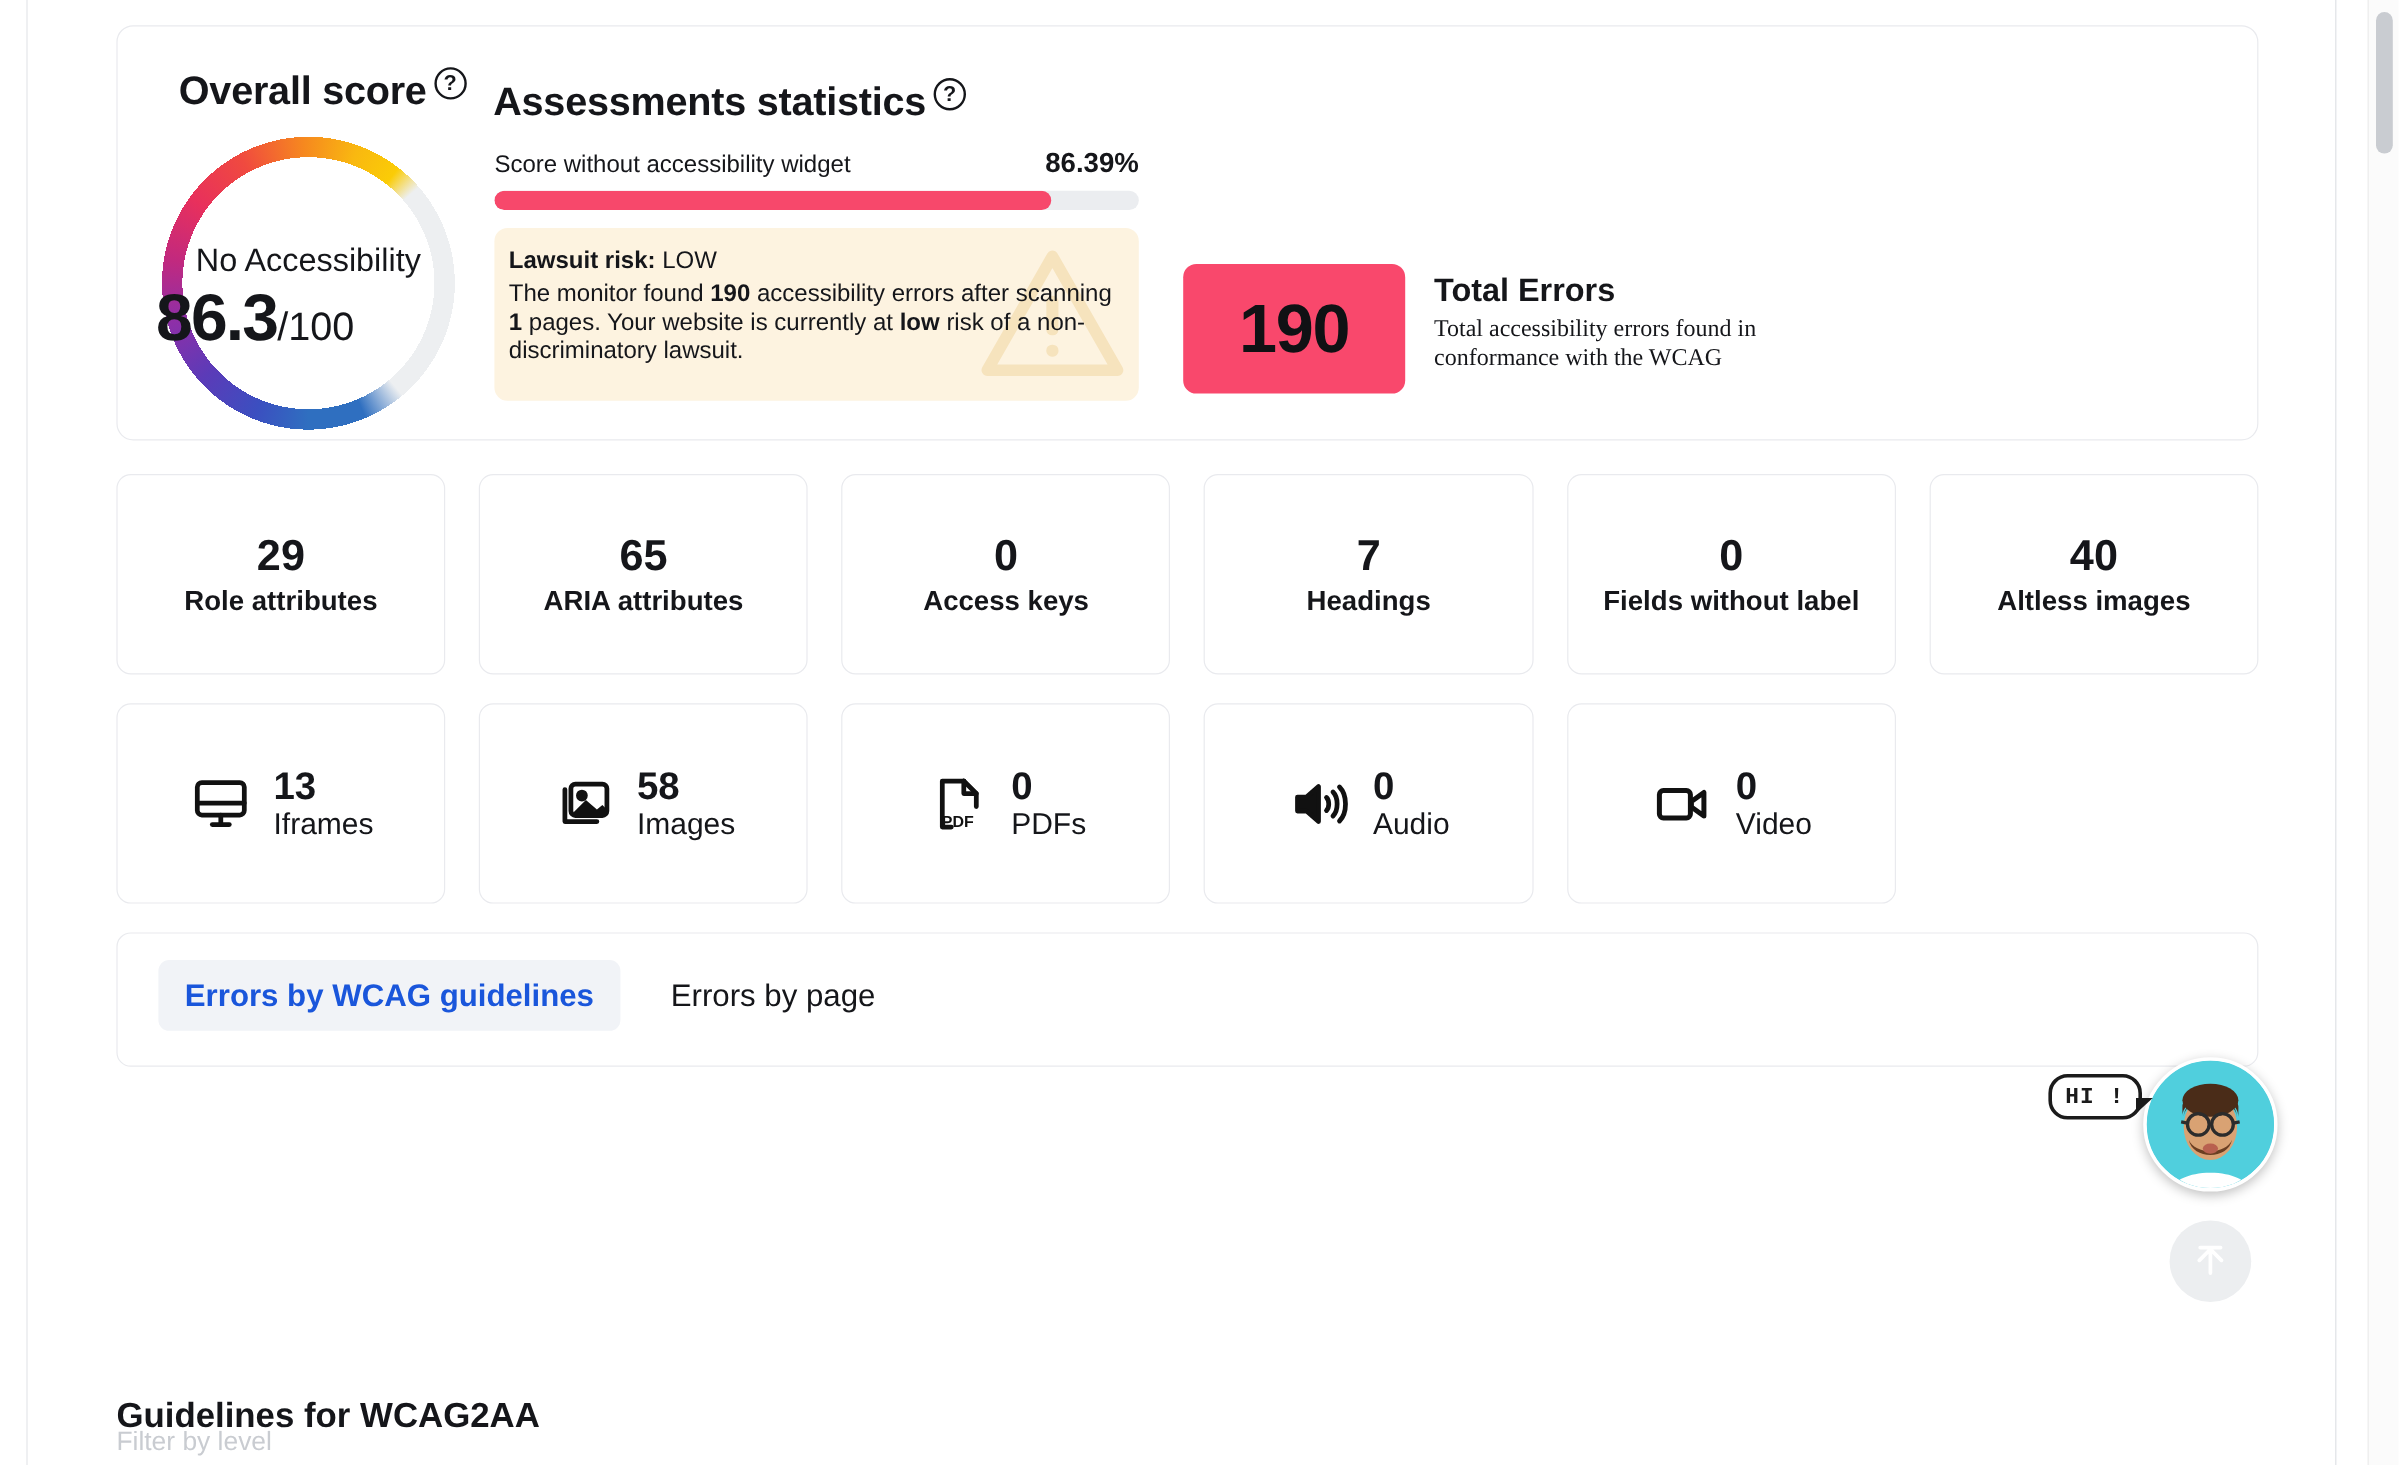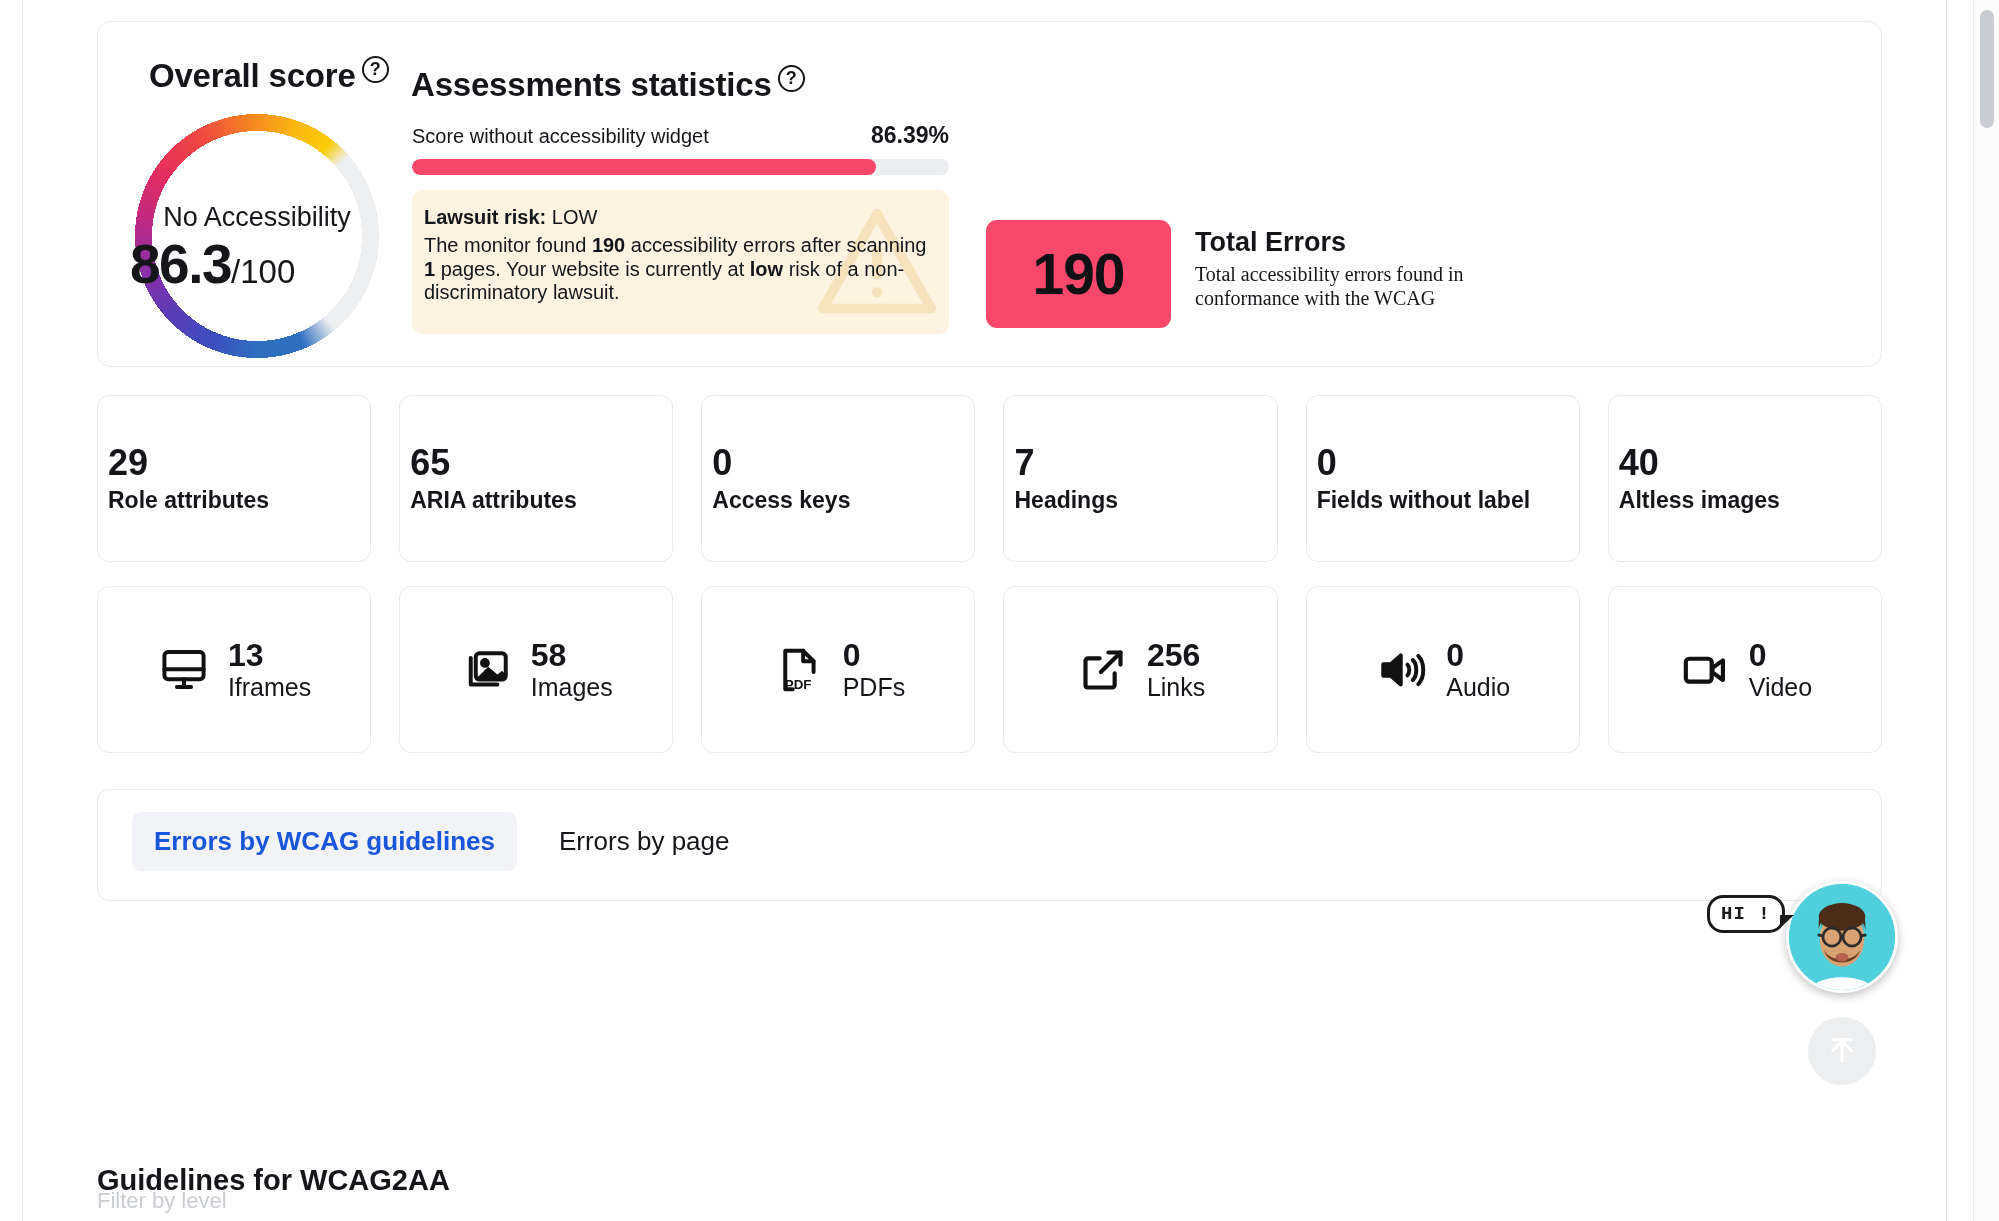--- a/index.html
+++ b/index.html
@@ -161,21 +161,21 @@
   }
   .grid-row-1 { top: 395px; }
   .grid-row-2 { top: 586px; }
 
   .stat-card {
     height: 167px;
     background: #fff;
     border: 1px solid #e9eaee;
     border-radius: 12px;
     display: flex; flex-direction: column;
-    align-items: flex-start; justify-content: center;
+    align-items: center; justify-content: center;
     padding: 8px 10px;
   }
   .stat-num { font-size: 36px; font-weight: bold; color: #15161a; line-height: 1.1; }
   .stat-label {
     font-size: 23px; font-weight: bold; color: #15161a;
     text-align: center; line-height: 1.18; margin-top: 4px;
   }
 
   
   .icon-card {
@@ -197,21 +197,20 @@
   .icon-num { font-size: 32px; font-weight: bold; color: #15161a; }
   .icon-label { font-size: 25px; color: #15161a; margin-top: 2px; }
 
   
   .tabs-card {
     position: absolute; left: 74px; top: 777px;
     width: 1785px; height: 112px;
     background: #fff;
     border: 1px solid #e9eaee;
     border-radius: 12px;
-    margin-top: 12px;
   }
   .tabs-row {
     position: absolute; left: 34px; top: 22px;
     display: flex; align-items: center; gap: 20px;
   }
   .tab {
     font-size: 26px; font-weight: bold;
     padding: 14px 22px; border-radius: 9px;
     white-space: nowrap; cursor: pointer;
   }
@@ -390,33 +389,20 @@
             <svg width="50" height="50" viewBox="0 0 24 24" fill="none" stroke="#111" stroke-width="1.9" stroke-linecap="round" stroke-linejoin="round">
               <path d="M14 2.8 L5.4 2.8 L5.4 21.2 L9 21.2"></path>
               <path d="M14 2.8 L19 7.8 L19 13"></path>
               <path d="M14 2.8 L14 7.8 L19 7.8"></path>
               <text x="11.6" y="21.2" font-family="Liberation Sans, sans-serif" font-size="6.4" font-weight="bold" fill="#111" stroke="none" text-anchor="middle">PDF</text>
             </svg>
           </div>
           <div class="icon-text">
             <div class="icon-num">0</div>
             <div class="icon-label">PDFs</div>
-          </div>
-        </div>
-        <div class="icon-card">
-          <div class="icon-box">
-            <svg width="50" height="50" viewBox="0 0 24 24" fill="none" stroke="#111" stroke-width="2" stroke-linecap="round" stroke-linejoin="round">
-              <path d="M14.6 3.6 L20.4 3.6 L20.4 9.4"></path>
-              <line x1="20.4" y1="3.6" x2="11" y2="13"></line>
-              <path d="M17.6 13.6 L17.6 19.2 C17.6 19.9 17 20.4 16.4 20.4 L4.8 20.4 C4.1 20.4 3.6 19.9 3.6 19.2 L3.6 7.6 C3.6 7 4.1 6.4 4.8 6.4 L10.4 6.4"></path>
-            </svg>
-          </div>
-          <div class="icon-text">
-            <div class="icon-num">256</div>
-            <div class="icon-label">Links</div>
           </div>
         </div>
         <div class="icon-card">
           <div class="icon-box">
             <svg width="50" height="50" viewBox="0 0 24 24" fill="none" stroke="#111" stroke-width="1.9" stroke-linecap="round" stroke-linejoin="round">
               <path d="M3 9.2 L6.6 9.2 L11.4 5 L11.4 19 L6.6 14.8 L3 14.8 Z" fill="#111"></path>
               <path d="M14.6 9.4 C15.8 10.6 15.8 13.4 14.6 14.6"></path>
               <path d="M17.2 7.2 C19.4 9.4 19.4 14.6 17.2 16.8"></path>
               <path d="M19.8 5.2 C23 8.4 23 15.6 19.8 18.8"></path>
             </svg>

